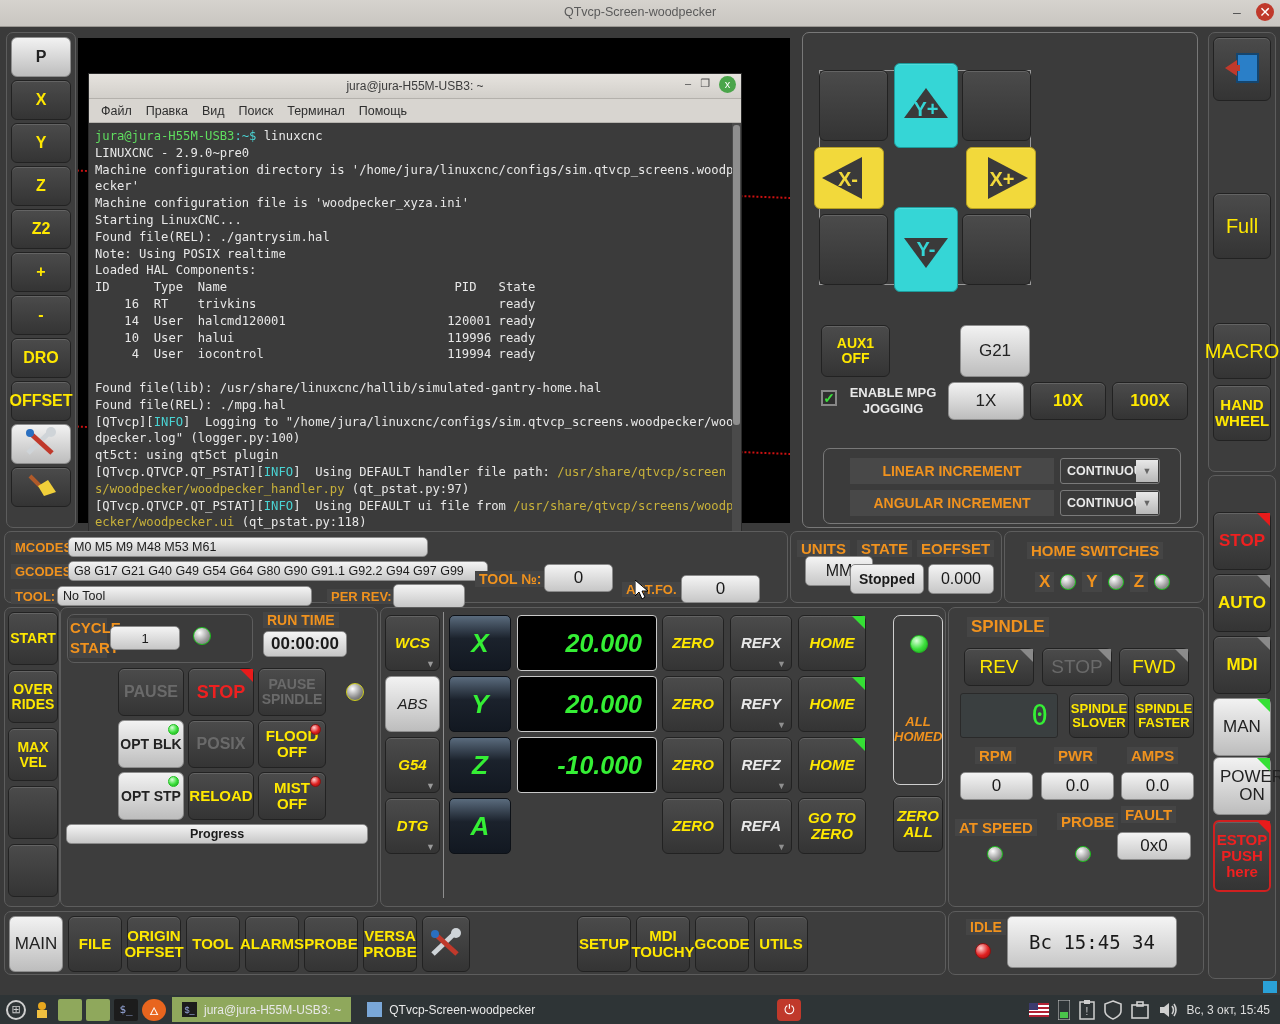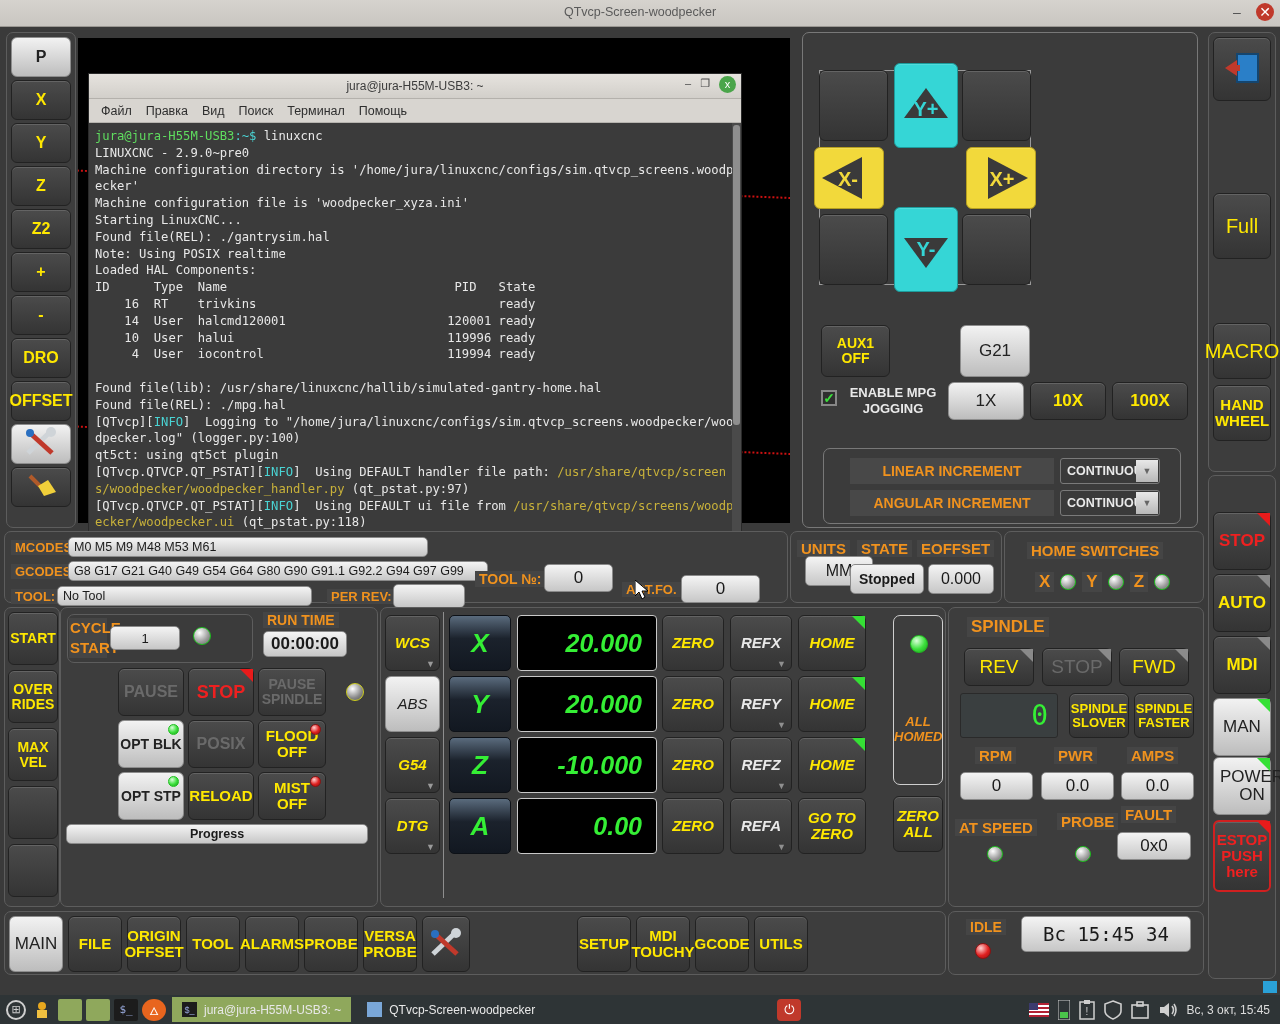--- a/index.html
+++ b/index.html
@@ -590,21 +590,20 @@
             <div class="btn" style="width: 100%; height: 100%; font-size: 15px; flex-direction: column;">
               <span>HOME</span>
             </div>
             <div class="cg"></div>
           </div>
         </div>
         <div style="position: relative; height: 56px; margin-bottom: 5px; width: 440px;">
           <div class="axb" style="position: absolute; left: 0px; top: 0px; width: 62px; height: 56px;">
             <span>A</span>
           </div>
-          <div class="dro" style="position: absolute; left: 68px; top: 0px; width: 140px; height: 56px;">0.00</div>
           <div class="btn" style="position: absolute; left: 213px; top: 0px; width: 62px; height: 56px; font-size: 15px;">
             <span>ZERO</span>
           </div>
           <div class="btn" style="position: absolute; left: 281px; top: 0px; width: 62px; height: 56px; font-size: 15px; color: rgb(233, 233, 233);">
             <span>REFA</span>
             <span style="position:absolute;right:5px;bottom:1px;color:#8f8f8f;font-size:9px;">▼</span>
           </div>
           <div class="btnw" style="position: absolute; left: 349px; top: 0px; width: 68px; height: 56px;">
             <div class="btn" style="width: 100%; height: 100%; font-size: 15px; flex-direction: column;">
               <span>GO TO</span>
@@ -720,21 +719,21 @@
           <span>TOUCHY</span>
         </div><div class="btn" style="display: inline-flex; flex-direction: column; width: 54px; height: 56px; margin-right: 5px; vertical-align: top; font-size: 15px;">
           <span>GCODE</span>
         </div><div class="btn" style="display: inline-flex; flex-direction: column; width: 54px; height: 56px; margin-right: 5px; vertical-align: top; font-size: 15px;">
           <span>UTILS</span>
         </div></div>
   </div>
   <div class="frame" style="position:absolute;left:948px;top:884px;width:256px;height:64px;">
     <span class="olabel" style="position:absolute;left:17px;top:7px;font-size:14px;">IDLE</span>
     <div class="led red" style="position:absolute;left:26px;top:31px;width:16px;height:16px;"></div>
-    <div class="field" style="position:absolute;left:72px;top:4px;width:170px;height:36px;
+    <div class="field" style="position:absolute;left:58px;top:4px;width:170px;height:52px;
          justify-content:center;font-size:19px;font-family:'DejaVu Sans Mono',monospace;">Вс  15:45  34</div>
   </div>
 
   <div style="position:absolute;right:3px;bottom:2px;width:14px;height:12px;
        background:#2aa1d8;"></div>
 </div>
 
 <div id="taskbar">
   <div class="tbicon" style="margin-left:6px;border:2px solid #cfcfcf;border-radius:50%;
        width:20px;height:20px;color:#cfcfcf;font-size:11px;">⊞</div>

